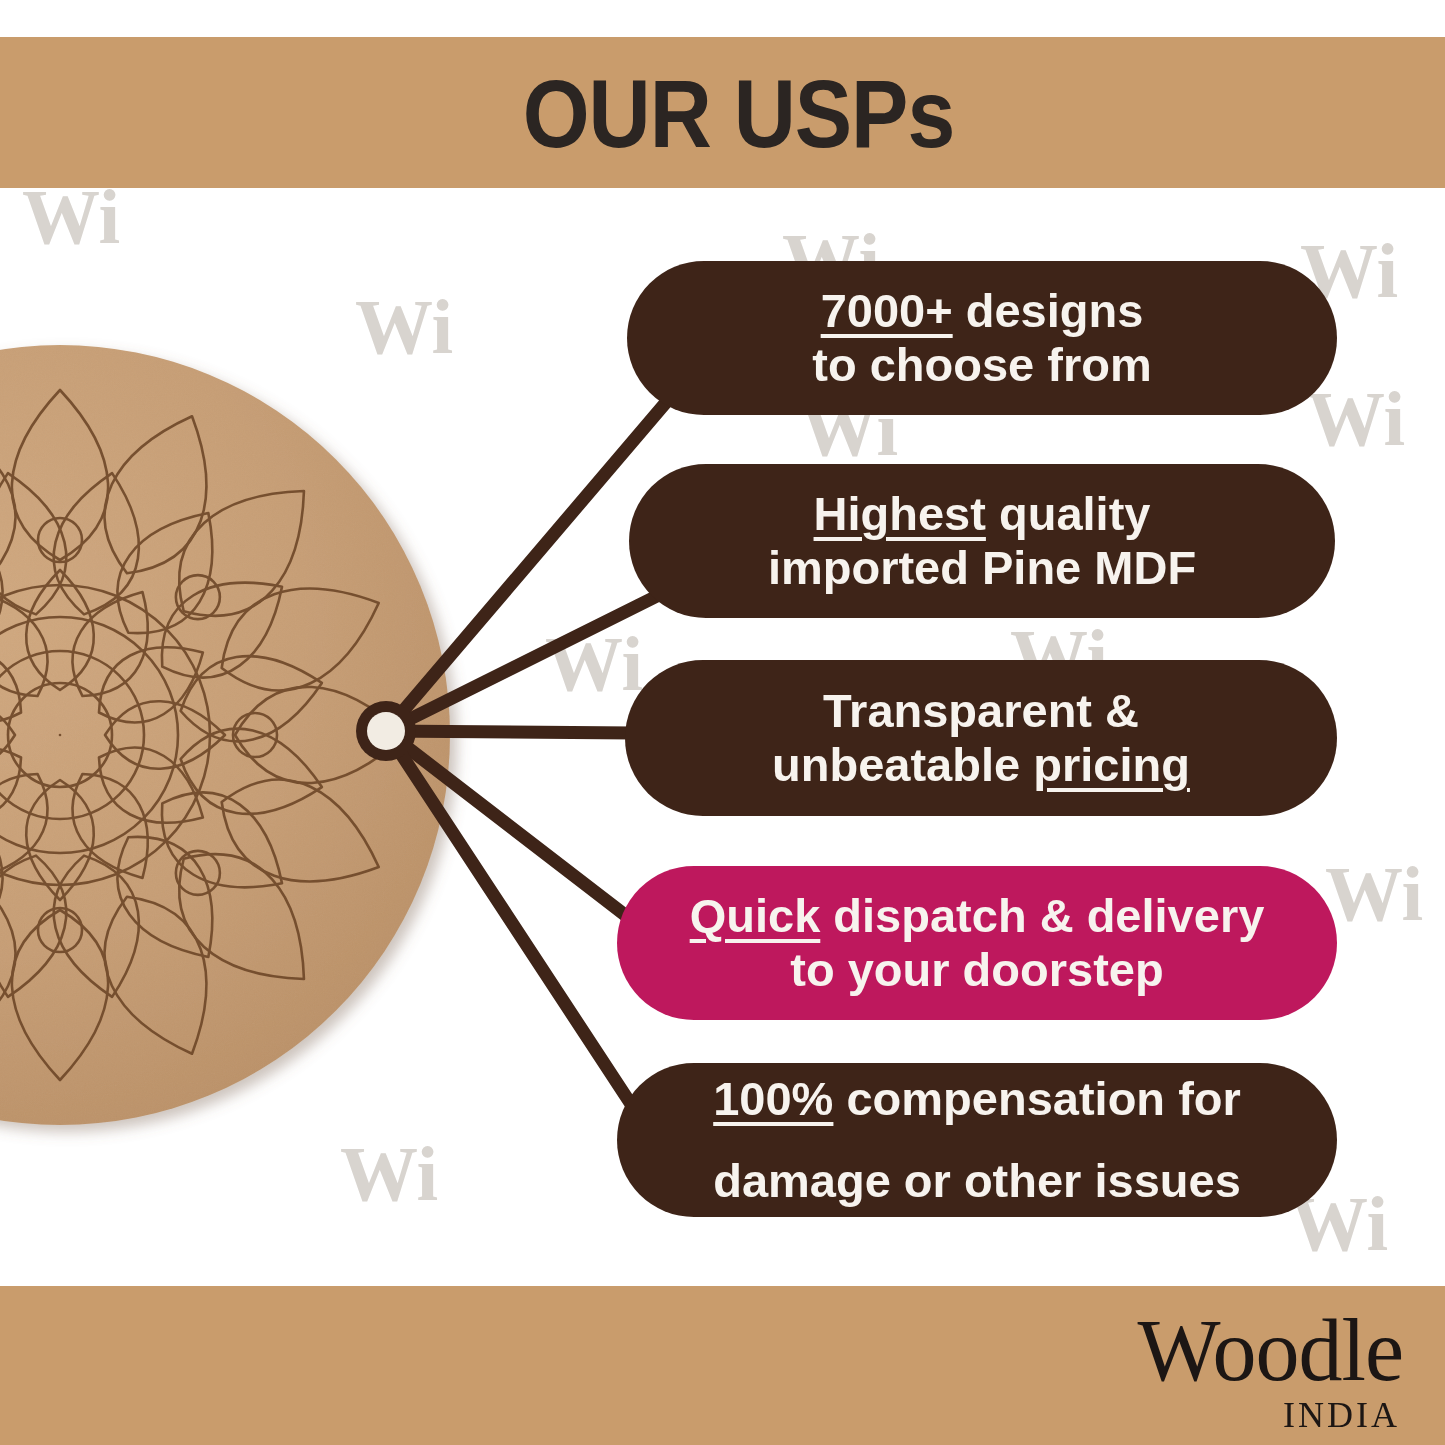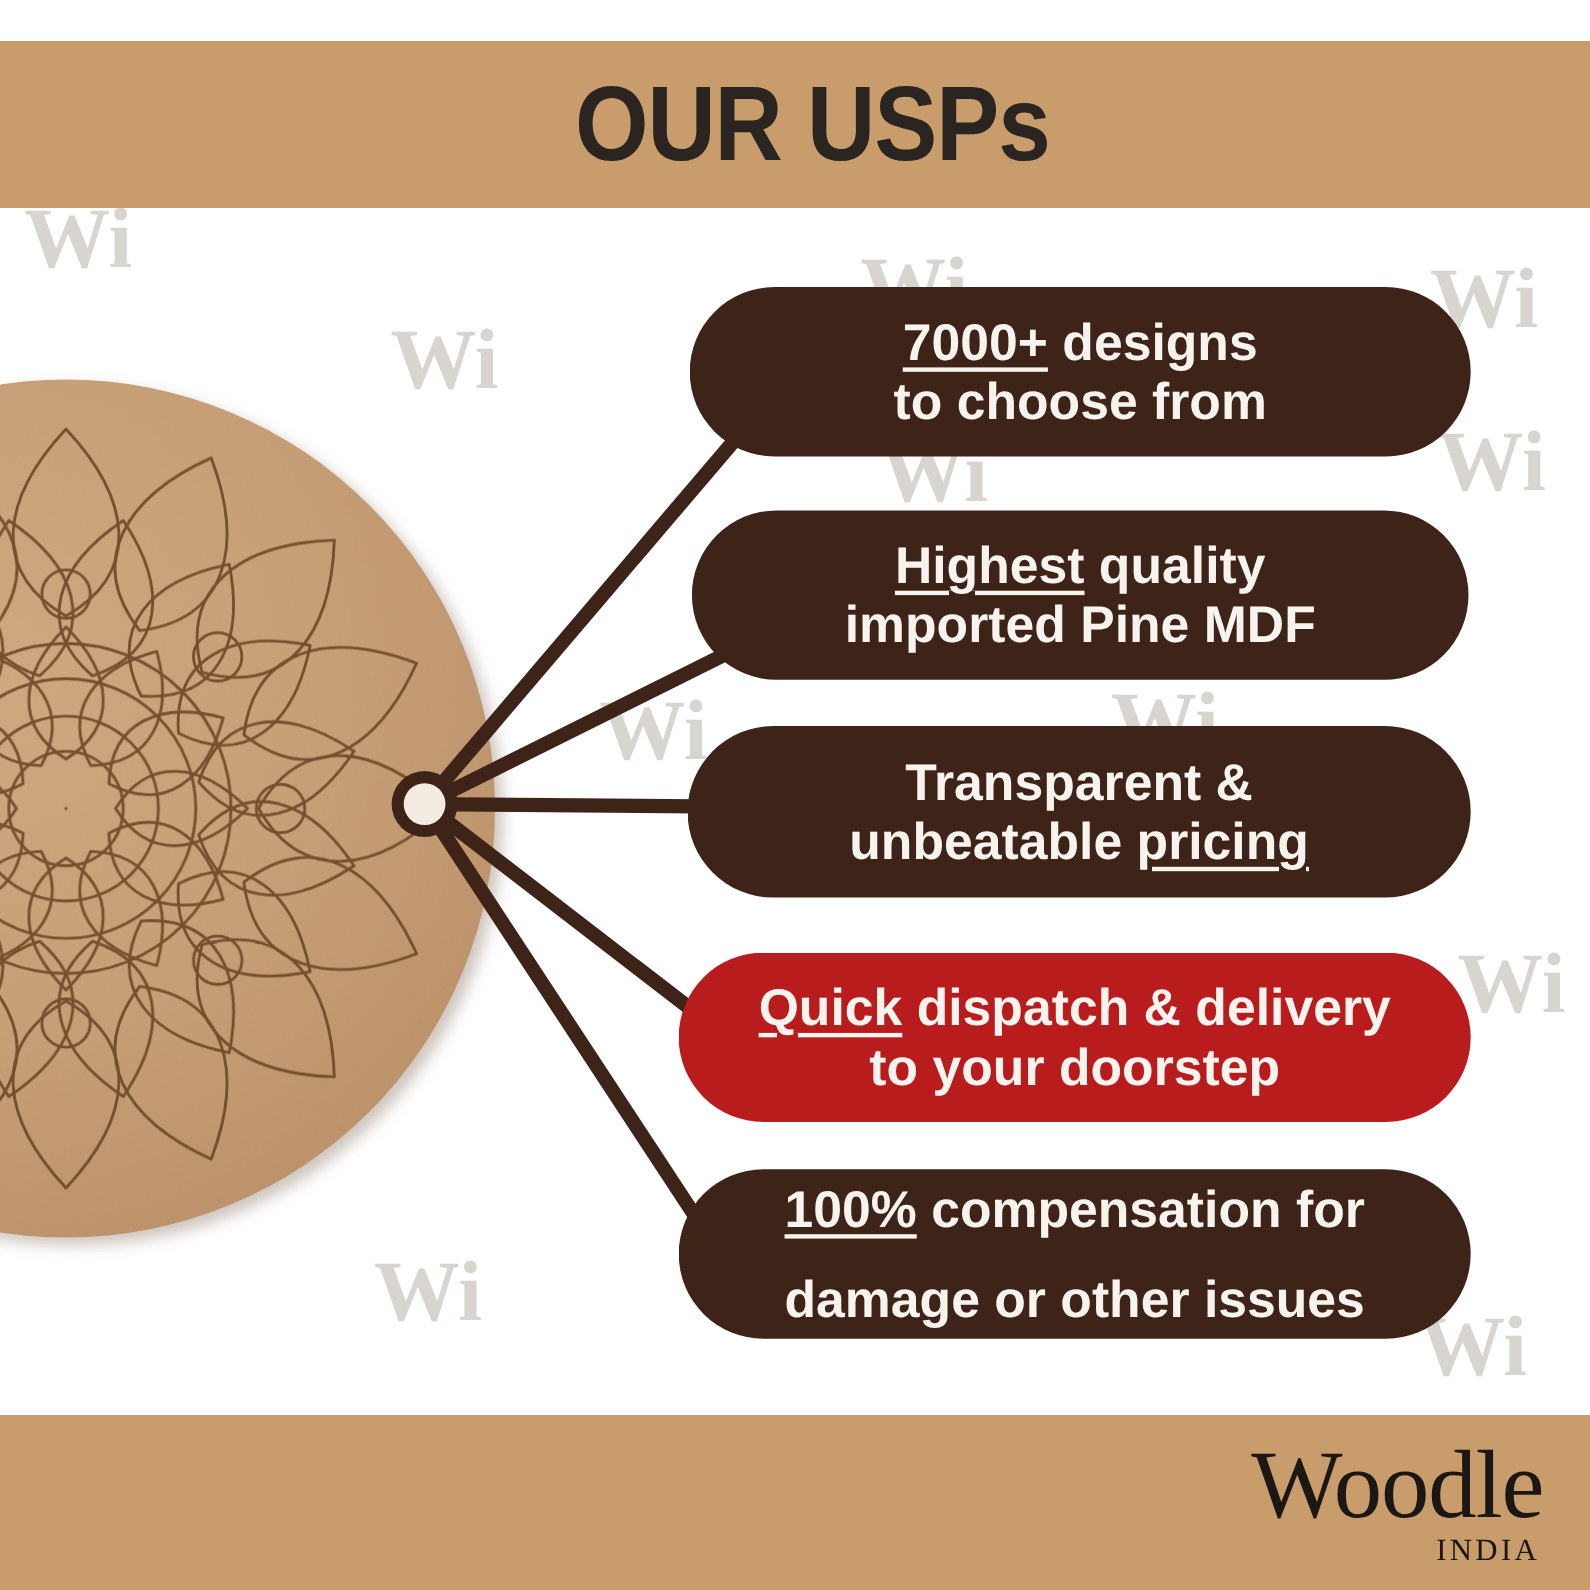--- a/index.html
+++ b/index.html
@@ -70,21 +70,21 @@
     font-family:"Liberation Serif", serif;
     font-weight:400;
     font-size:88px;
     color:#1c1614;
     line-height:0.92;
     letter-spacing:-1px;
   }
   #logo-sub {
     font-family:"Liberation Serif", serif;
     font-weight:400;
-    font-size:28px;
+    font-size:36px;
     color:#1c1614;
     letter-spacing:3px;
     margin-top:2px;
     margin-right:3px;
   }
 
   
   #artwork {
     position:absolute; left:0; top:0;
     width:1445px; height:1445px;
@@ -262,21 +262,21 @@
         <span class="pill-line"><span>to choose from</span></span>
       </div>
       <div class="pill" style="left: 629px; top: 464px; width: 706px; height: 154px; font-size: 47px; background: rgb(62, 36, 24); color: rgb(247, 243, 238);">
         <span class="pill-line"><span class="u">Highest</span><span> quality</span></span>
         <span class="pill-line"><span>imported Pine MDF</span></span>
       </div>
       <div class="pill" style="left: 625px; top: 660px; width: 712px; height: 156px; font-size: 47px; background: rgb(62, 36, 24); color: rgb(247, 243, 238);">
         <span class="pill-line"><span>Transparent &amp;</span></span>
         <span class="pill-line"><span>unbeatable </span><span class="u">pricing</span></span>
       </div>
-      <div class="pill" style="left: 617px; top: 866px; width: 720px; height: 154px; font-size: 47px; background: #b91c1c; color: rgb(247, 243, 238);">
+      <div class="pill" style="left: 617px; top: 866px; width: 720px; height: 154px; font-size: 47px; background: #be185d; color: rgb(247, 243, 238);">
         <span class="pill-line"><span class="u">Quick</span><span> dispatch &amp; delivery</span></span>
         <span class="pill-line"><span>to your doorstep</span></span>
       </div>
       <div class="pill" style="left: 617px; top: 1063px; width: 720px; height: 154px; font-size: 47px; background: rgb(62, 36, 24); color: rgb(247, 243, 238); gap: 28px;">
         <span class="pill-line"><span class="u">100%</span><span> compensation for</span></span>
         <span class="pill-line"><span>damage or other issues</span></span>
       </div>
     </div>
 
   <div class="band" id="header-band" style="background: rgb(201, 156, 108); padding-left: 32px;">

